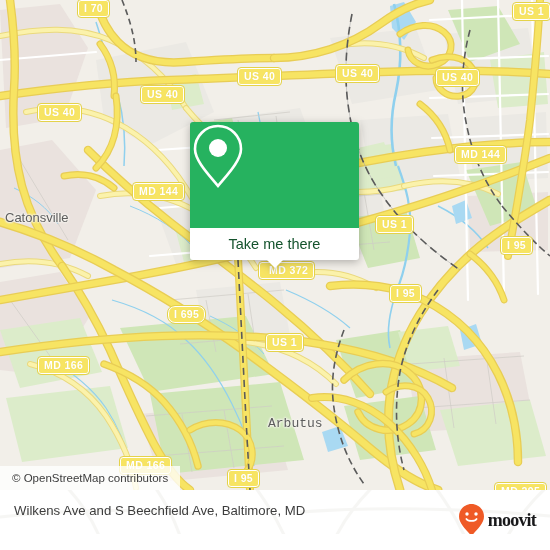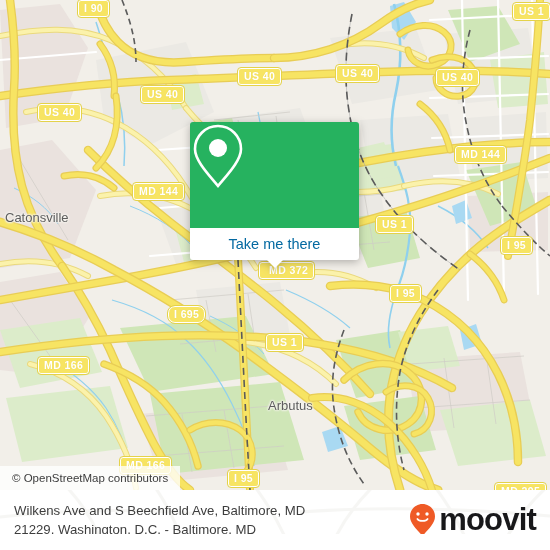--- a/index.html
+++ b/index.html
@@ -76,21 +76,21 @@
     height:106px;
     background:#26b25f;
     border-radius:3px 3px 0 0;
     display:flex; align-items:center; justify-content:center;
   }
   #popup-foot {
     height:32px;
     background:#ffffff;
     border-radius:0 0 3px 3px;
     display:flex; align-items:center; justify-content:center;
-    color:#0369a1;
+    color:#14532d;
     font-size:14.5px;
     position:relative;
   }
   #popup-tip {
     position:absolute;
     left:50%; bottom:-8px; transform:translateX(-50%);
     width:0;height:0;
     border-left:9px solid transparent;
     border-right:9px solid transparent;
     border-top:9px solid #ffffff;
@@ -113,26 +113,26 @@
     line-height:19px;
     z-index:2;
   }
   #logo {
     position:absolute;
     right:14px; top:13px;
     display:flex; align-items:center; gap:3px;
     z-index:2;
   }
   #logo-text {
-    font-size:31px;
+    font-size:18px;
     font-weight:bold;
     color:#18181a;
     letter-spacing:-.8px;
     line-height:30px;
-    font-family:Liberation Sans, sans-serif;
+    font-family:Liberation Serif, serif;
   }
 </style>
 </head>
 <body>
 
 <div id="app">
 
   <div id="map">
 
     <svg width="550" height="490" viewBox="0 0 550 490">
@@ -359,21 +359,21 @@
         <path class="rail" d="M470,30 C462,60 460,92 466,122 C472,154 484,182 502,206" stroke-dasharray="7 4" stroke-width="1.4"></path>
         <path class="rail" d="M502,206 C520,228 538,246 550,256" stroke-dasharray="7 4" stroke-width="1.4"></path>
         <path class="rail" d="M122,0 C130,20 136,40 136,62" stroke-dasharray="6 4" stroke-width="1.2"></path>
         <path class="rail" d="M238,260 C240,300 242,340 244,380 C246,420 248,456 250,490" stroke-dasharray="7 5" stroke-width="1.5"></path>
         <path class="rail" d="M438,290 C420,314 406,342 400,372 C394,406 396,440 404,470" stroke-dasharray="7 4" stroke-width="1.4"></path>
         <path class="rail" d="M344,330 C334,356 330,382 334,408 C338,436 348,462 364,484" stroke-dasharray="7 4" stroke-width="1.4"></path>
       </g>
     </svg>
 
     <div id="shield-layer">
-        <div class="shield" style="left: 78px; top: 0px;">I 90</div>
+        <div class="shield" style="left: 78px; top: 0px;">I 70</div>
         <div class="shield" style="left: 238px; top: 68px;">US 40</div>
         <div class="shield" style="left: 336px; top: 65px;">US 40</div>
         <div class="shield" style="left: 436px; top: 69px;">US 40</div>
         <div class="shield" style="left: 38px; top: 104px;">US 40</div>
         <div class="shield" style="left: 141px; top: 86px;">US 40</div>
         <div class="shield" style="left: 513px; top: 3px;">US 1</div>
         <div class="shield" style="left: 455px; top: 146px;">MD 144</div>
         <div class="shield" style="left: 133px; top: 183px;">MD 144</div>
         <div class="shield" style="left: 376px; top: 216px;">US 1</div>
         <div class="shield" style="left: 501px; top: 237px;">I 95</div>
@@ -382,21 +382,21 @@
         <div class="shield" style="left: 168px; top: 306px; border-radius: 7px;">I 695</div>
         <div class="shield" style="left: 266px; top: 334px;">US 1</div>
         <div class="shield" style="left: 38px; top: 357px;">MD 166</div>
         <div class="shield" style="left: 120px; top: 457px;">MD 166</div>
         <div class="shield" style="left: 228px; top: 470px;">I 95</div>
         <div class="shield" style="left: 495px; top: 483px;">MD 295</div>
       </div>
 
     <div id="place-layer">
         <div class="place" style="left: 5px; top: 210px;">Catonsville</div>
-        <div class="place" style="left: 268px; top: 398px;">Arbutus</div>
+        <div class="place" style="left: 268px; top: 416px; font-family: Liberation Mono, monospace;">Arbutus</div>
       </div>
 
     <div id="popup">
       <div id="popup-head">
         <svg width="56" height="68" viewBox="0 0 56 68">
           <path d="M28 4 C15.3 4 5 14.3 5 27 C5 39 20 54 28 64 C36 54 51 39 51 27 C51 14.3 40.7 4 28 4 Z" fill="none" stroke="#ffffff" stroke-width="2.6"></path>
           <circle cx="28" cy="26" r="9" fill="#ffffff"></circle>
         </svg>
       </div>
       <div id="popup-foot">
@@ -420,21 +420,20 @@
         <path d="M330,60 C340,34 356,12 380,-10"></path>
         <path d="M430,-10 C448,14 462,36 470,60"></path>
         <path d="M500,60 C512,36 528,14 548,-4"></path>
         <path d="M-10,28 C60,20 130,18 200,24"></path>
         <path d="M300,22 C380,16 460,18 550,26"></path>
       </g>
     </svg>
 
     <div id="caption">
       <div>Wilkens Ave and S Beechfield Ave, Baltimore, MD</div>
-      <div>21229, Washington, D.C. - Baltimore, MD</div>
     </div>
 
     <div id="logo">
       <svg width="27" height="34" viewBox="0 0 27 34">
         <path d="M13.5 1 C6.6 1 1 6.6 1 13.5 C1 21 9 27.5 13.5 33 C18 27.5 26 21 26 13.5 C26 6.6 20.4 1 13.5 1 Z" fill="#ef5a26"></path>
         <circle cx="9" cy="11" r="1.7" fill="#ffffff"></circle>
         <circle cx="18" cy="11" r="1.7" fill="#ffffff"></circle>
         <path d="M8.4 16 C10 18.6 17 18.6 18.6 16" fill="none" stroke="#ffffff" stroke-width="1.7" stroke-linecap="round"></path>
       </svg>
       <span id="logo-text">moovit</span>

